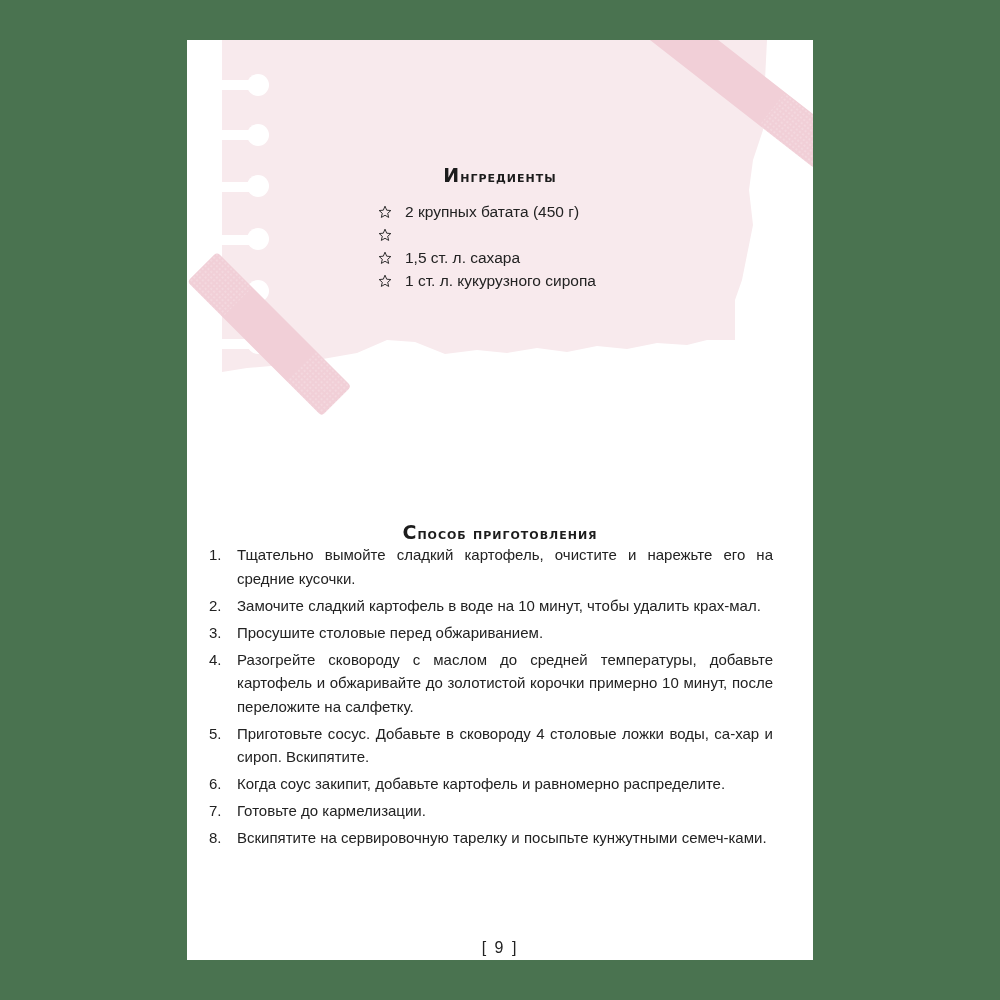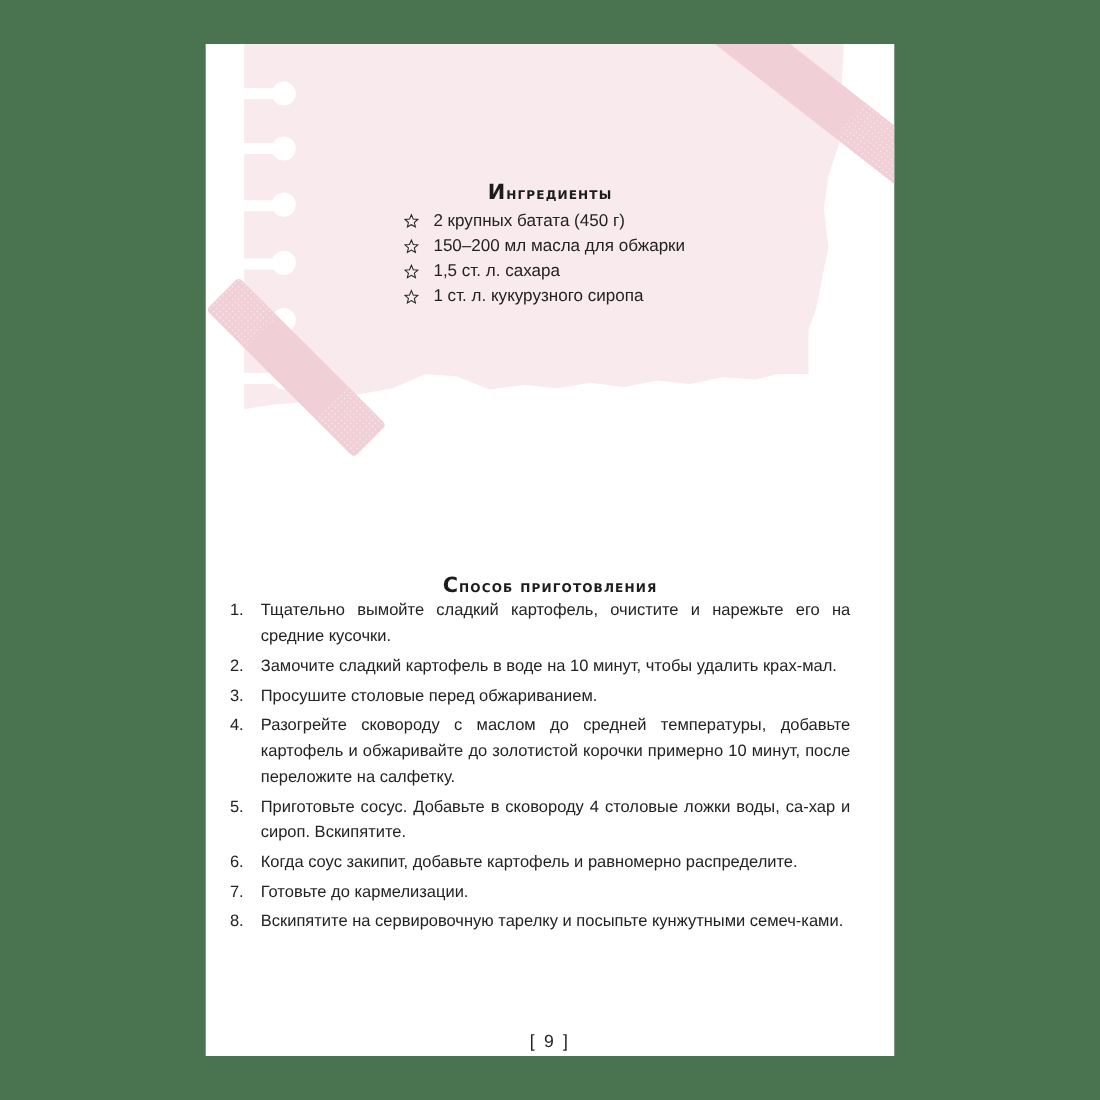--- a/index.html
+++ b/index.html
@@ -35,21 +35,21 @@
       font-variant:small-caps;
       margin-top:11px;
     }
     .heading::first-letter { font-size:19px; }
     .h-ingr { top:113px; }
     .h-method { top:470px; }
 
     .ingredients {
       position:absolute;
       left:176px; top:145px;
-      margin:4px; padding:0;
+      margin:15px; padding:0;
       list-style:none;
     }
     .ingredients li {
       height:23px;
       line-height:23px;
       font-size:15.5px;
       color:#222;
       display:flex;
       align-items:center;
     }
@@ -137,21 +137,20 @@
     <li>
       <svg class="star" viewBox="0 0 24 24">
           <path d="M12 2l2.9 6.9 7.1.6-5.4 4.7 1.7 7.1L12 17.6 5.7 21.3l1.7-7.1L2 9.5l7.1-.6z" fill="none" stroke="#222" stroke-width="1.6"></path>
         </svg>
       <span>2 крупных батата (450 г)</span>
     </li>
     <li>
       <svg class="star" viewBox="0 0 24 24">
           <path d="M12 2l2.9 6.9 7.1.6-5.4 4.7 1.7 7.1L12 17.6 5.7 21.3l1.7-7.1L2 9.5l7.1-.6z" fill="none" stroke="#222" stroke-width="1.6"></path>
         </svg>
-      <span>150–200 мл масла для обжарки</span>
     </li>
     <li>
       <svg class="star" viewBox="0 0 24 24">
           <path d="M12 2l2.9 6.9 7.1.6-5.4 4.7 1.7 7.1L12 17.6 5.7 21.3l1.7-7.1L2 9.5l7.1-.6z" fill="none" stroke="#222" stroke-width="1.6"></path>
         </svg>
       <span>1,5 ст. л. сахара</span>
     </li>
     <li>
       <svg class="star" viewBox="0 0 24 24">
           <path d="M12 2l2.9 6.9 7.1.6-5.4 4.7 1.7 7.1L12 17.6 5.7 21.3l1.7-7.1L2 9.5l7.1-.6z" fill="none" stroke="#222" stroke-width="1.6"></path>

